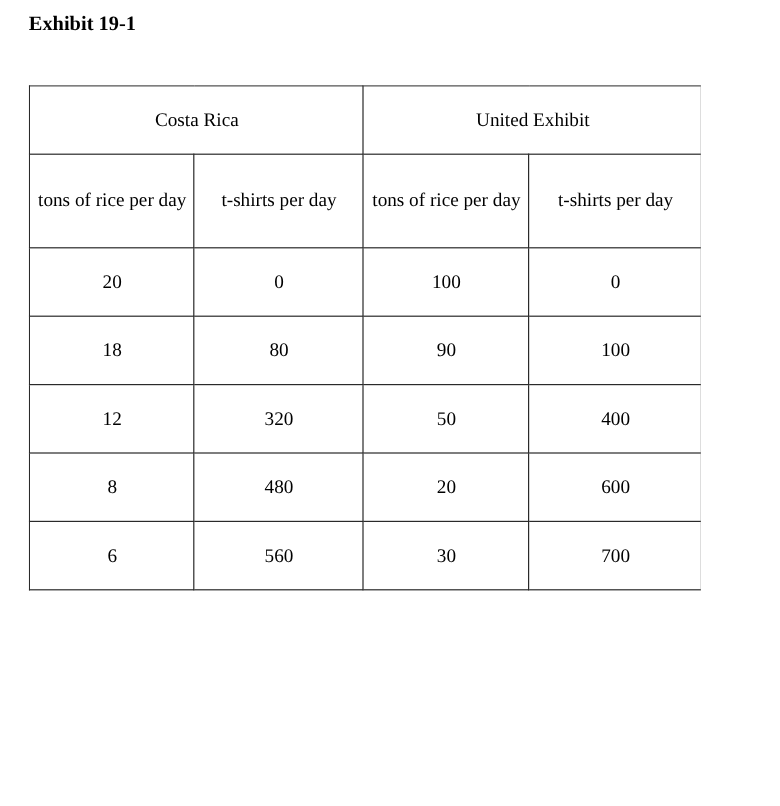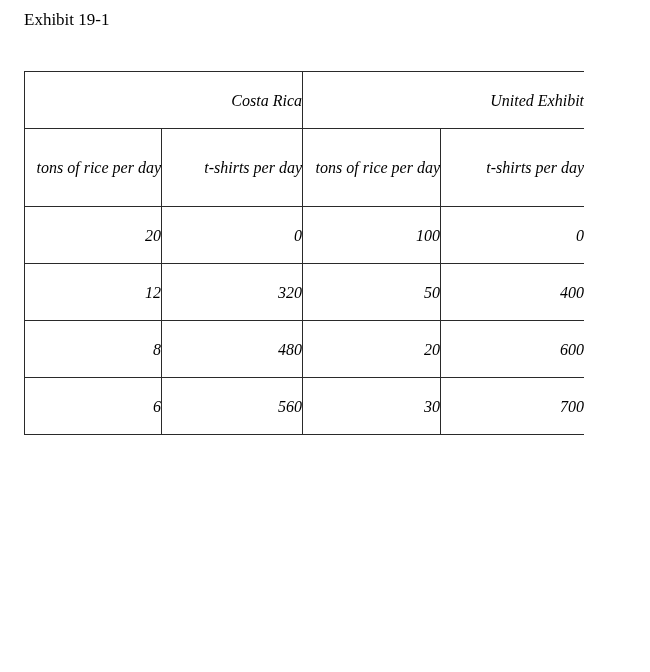--- a/index.html
+++ b/index.html
@@ -13,21 +13,21 @@
       position: relative;
       overflow: hidden;
       font-family: "Liberation Serif", "DejaVu Serif", serif;
       color: #000000;
     }
     .exhibit-title {
       position: absolute;
       left: 24px;
       top: 9px;
       font-size: 17px;
-      font-weight: normal;
+      font-weight: bold;
       margin: 0;
       line-height: 22px;
     }
     .table-clip {
       position: absolute;
       left: 24px;
       top: 71px;
       width: 560px;
       height: 587px;
       overflow: hidden;
@@ -36,22 +36,21 @@
       border-collapse: collapse;
       table-layout: fixed;
       width: 560px;
     }
     table.ppf td {
       border: 1.5px solid #2a2a2a;
       padding: 0 0 0 1px;
       vertical-align: middle;
       font-size: 16px;
       line-height: 19px;
-      text-align: right;
-      font-style: italic;
+      text-align: center;
     }
     col.c1 { width: 137px; }
     col.c2 { width: 141px; }
     col.c3 { width: 138px; }
     col.c4 { width: 144px; }
     tr.country-row td { height: 56px; }
     tr.col-head-row td { height: 77px; }
     tr.data-row td { height: 56px; }
     .header-text {
       display: block;
@@ -89,20 +88,26 @@
             <span class="header-text">t-shirts per day</span>
           </td>
       </tr>
       <tr class="data-row">
         <td>20</td>
         <td>0</td>
         <td>100</td>
         <td>0</td>
       </tr>
       <tr class="data-row">
+        <td>18</td>
+        <td>80</td>
+        <td>90</td>
+        <td>100</td>
+      </tr>
+      <tr class="data-row">
         <td>12</td>
         <td>320</td>
         <td>50</td>
         <td>400</td>
       </tr>
       <tr class="data-row">
         <td>8</td>
         <td>480</td>
         <td>20</td>
         <td>600</td>

